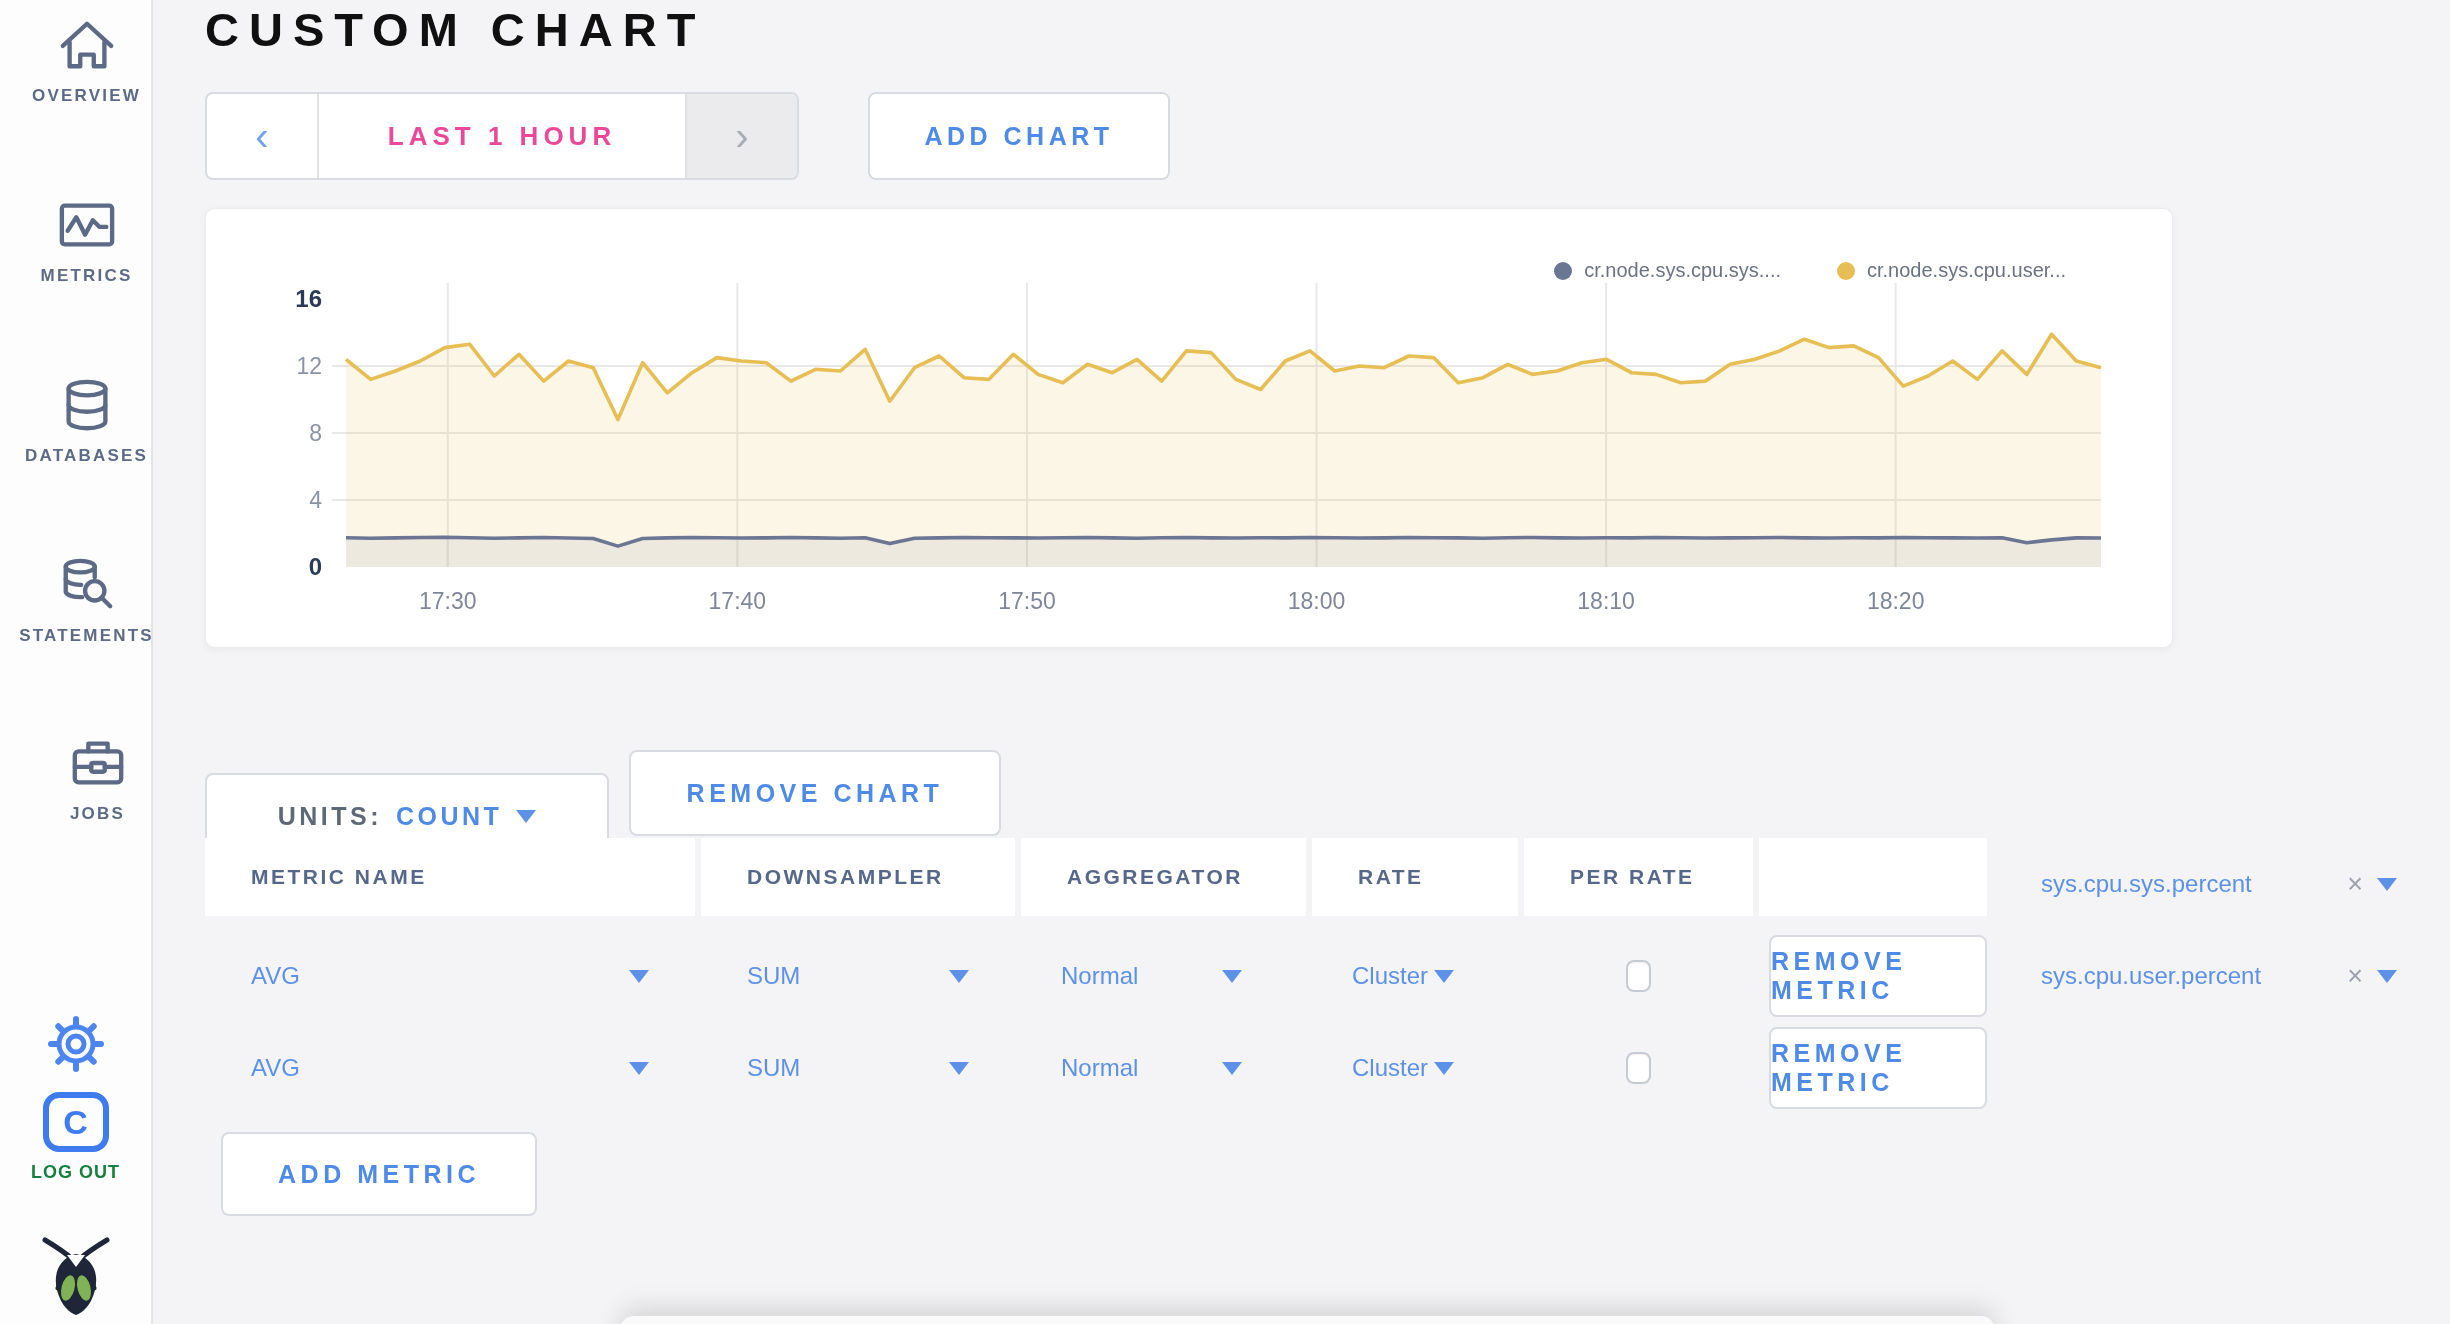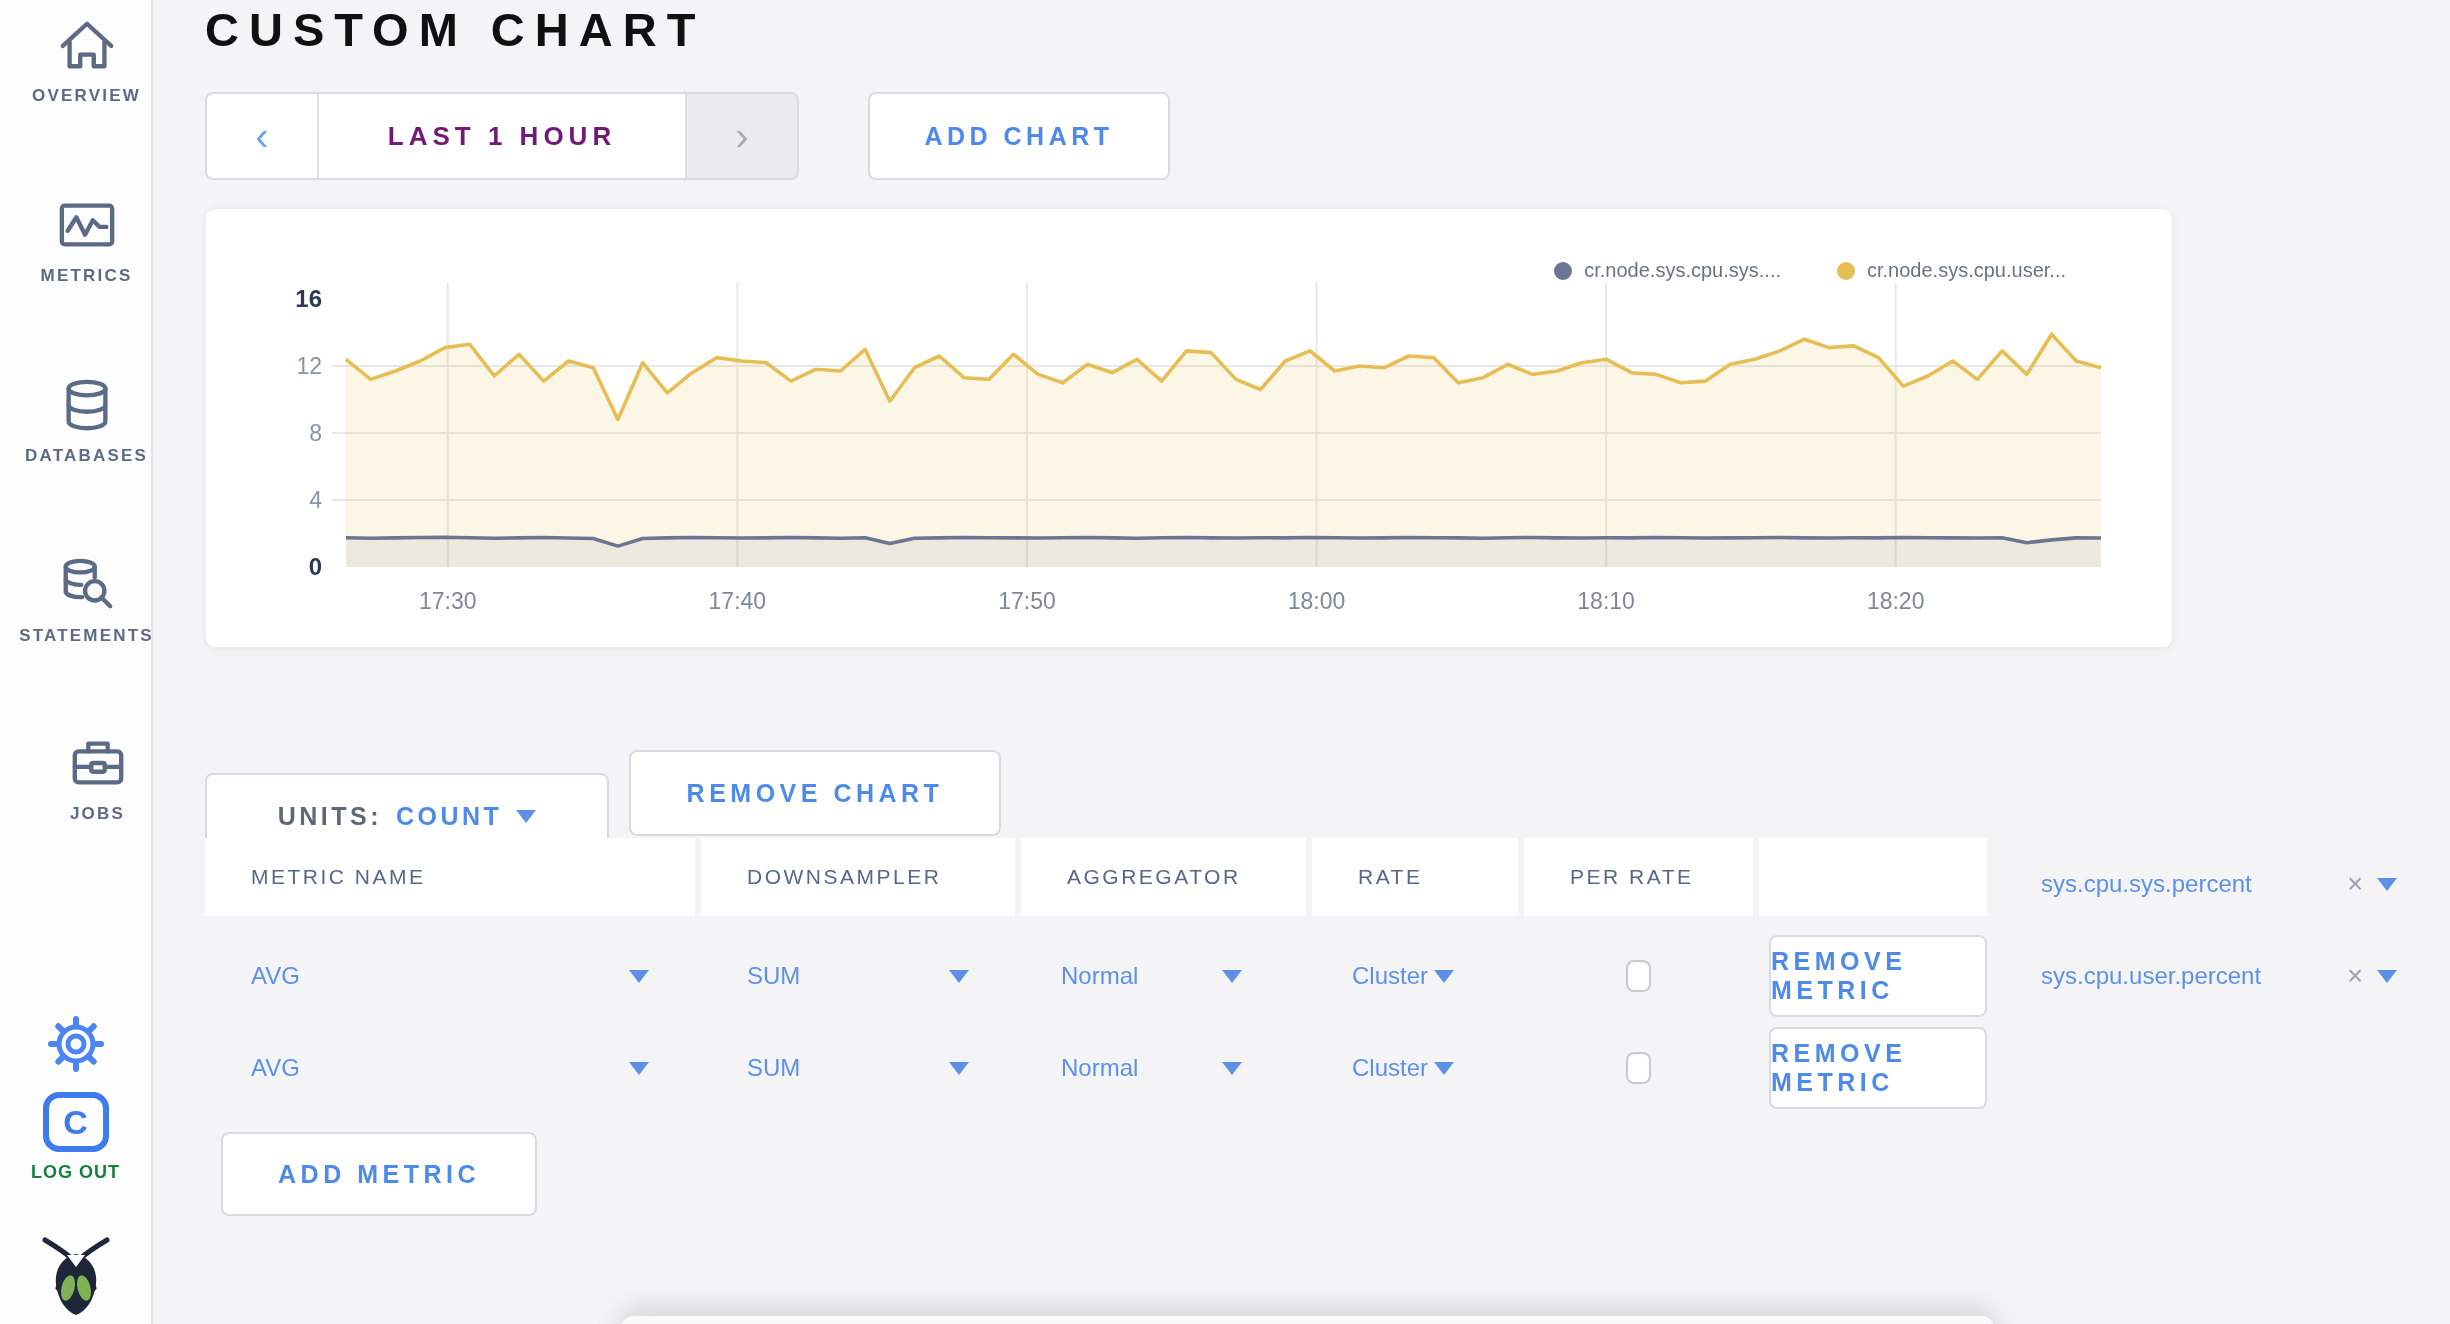--- a/index.html
+++ b/index.html
@@ -21,21 +21,21 @@
   .bug{position:absolute;left:0;width:151px;text-align:center;}
 
   
   .page-title{position:absolute;left:205px;top:2px;font-size:47px;font-weight:700;letter-spacing:10px;color:#101010;}
   .btn{background:#FFFFFF;border:2px solid #D8DBE1;border-radius:8px;color:#4E8BE8;
        font-size:25px;font-weight:600;letter-spacing:4.5px;display:flex;align-items:center;justify-content:center;cursor:pointer;}
   .timepicker{position:absolute;left:205px;top:92px;width:594px;height:88px;background:#fff;
               border:2px solid #D8DBE1;border-radius:8px;display:flex;overflow:hidden;}
   .tp-seg{display:flex;align-items:center;justify-content:center;}
   .tp-prev{width:112px;border-right:2px solid #DFE1E5;cursor:pointer;}
-  .tp-label{flex:1;color:#701a75;font-size:26px;font-weight:600;letter-spacing:5px;cursor:pointer;}
+  .tp-label{flex:1;color:#ec4899;font-size:26px;font-weight:600;letter-spacing:5px;cursor:pointer;}
   .tp-next{width:112px;background:#EBEBED;border-left:2px solid #DFE1E5;cursor:pointer;}
   .chev{font-size:40px;line-height:1;}
   .chev-prev{color:#6FA3EF;}
   .chev-next{color:#A9ACB3;}
   .add-chart{position:absolute;left:868px;top:92px;width:302px;height:88px;}
 
   
   .chart-card{position:absolute;left:205px;top:208px;width:1968px;height:440px;background:#FFFFFF;
               border:1px solid #EDEDEF;border-radius:10px;box-shadow:0 2px 8px rgba(0,0,0,0.05);}
   .legend{position:absolute;top:50px;right:106px;display:flex;gap:56px;}
@@ -51,21 +51,21 @@
   .units-label{color:#5E6978;font-weight:600;}
   .units-value{color:#4E8BE8;font-weight:600;}
   .caret{width:0;height:0;border-left:10px solid transparent;border-right:10px solid transparent;
          border-top:13px solid #5D91E8;display:inline-block;}
   .remove-chart{position:absolute;left:629px;top:750px;width:372px;height:86px;}
 
   
   .mtable{position:absolute;left:205px;top:838px;width:2234px;display:grid;
           grid-template-columns:490px 314px 285px 206px 229px 228px 446px;column-gap:6px;}
   .th{background:#FFFFFF;height:78px;display:flex;align-items:center;padding-left:46px;
-      font-size:21px;font-weight:400;letter-spacing:2.5px;color:#56688A;}
+      font-size:21px;font-weight:700;letter-spacing:2.5px;color:#56688A;}
   .td{height:92px;display:flex;align-items:center;font-size:24px;color:#5D91E8;}
   .cell-metric{padding-left:48px;padding-right:42px;}
   .clear-x{margin-left:auto;color:#9BA2AE;font-size:27px;cursor:pointer;}
   .dd{display:flex;align-items:center;width:100%;cursor:pointer;}
   .dd .caret{margin-left:auto;}
   .pad-dd{padding-left:46px;padding-right:46px;}
   .pad-dd-sm{padding-left:40px;padding-right:64px;}
   .ck-wrap{justify-content:center;}
   .checkbox{width:25px;height:32px;border:2px solid #C6CAD2;border-radius:8px;background:#fff;cursor:pointer;
             box-shadow:inset 0 1px 2px rgba(0,0,0,0.06);}

